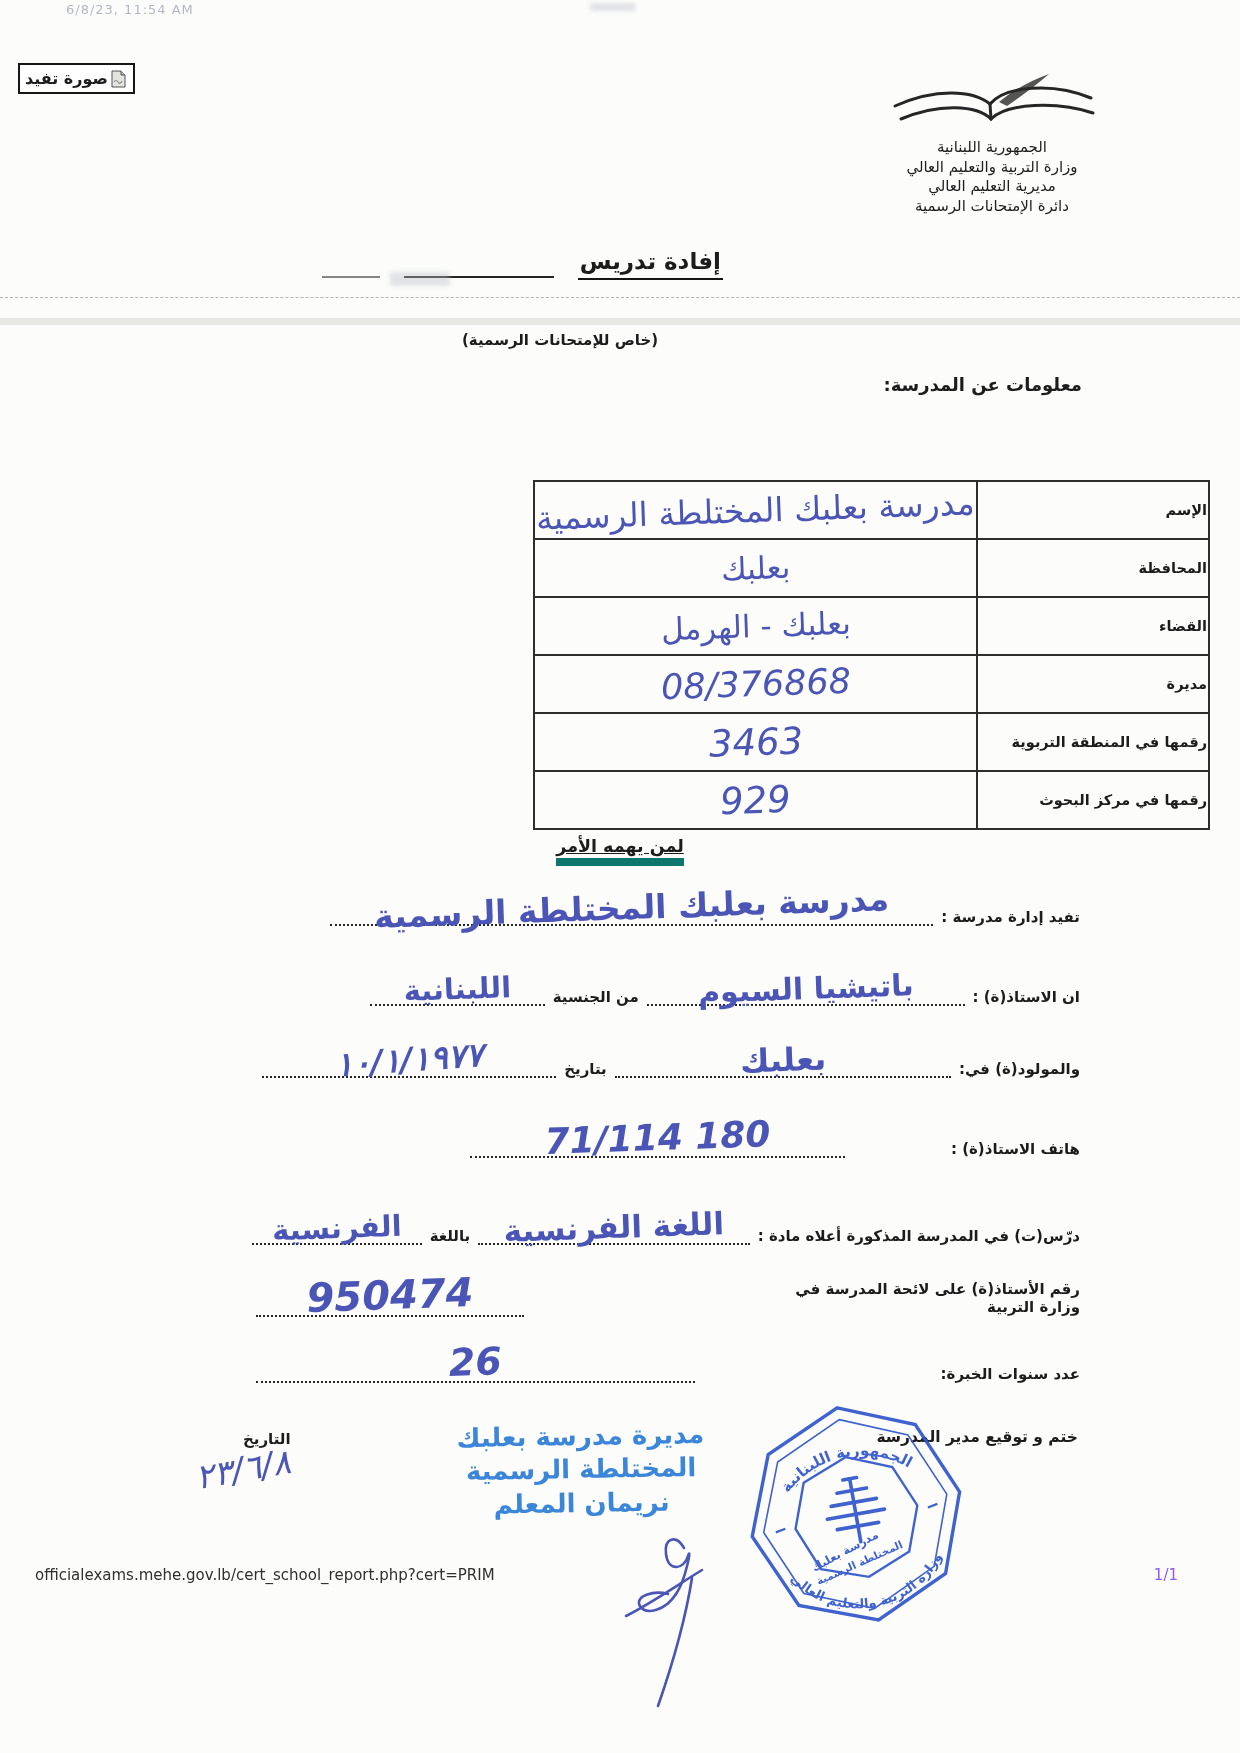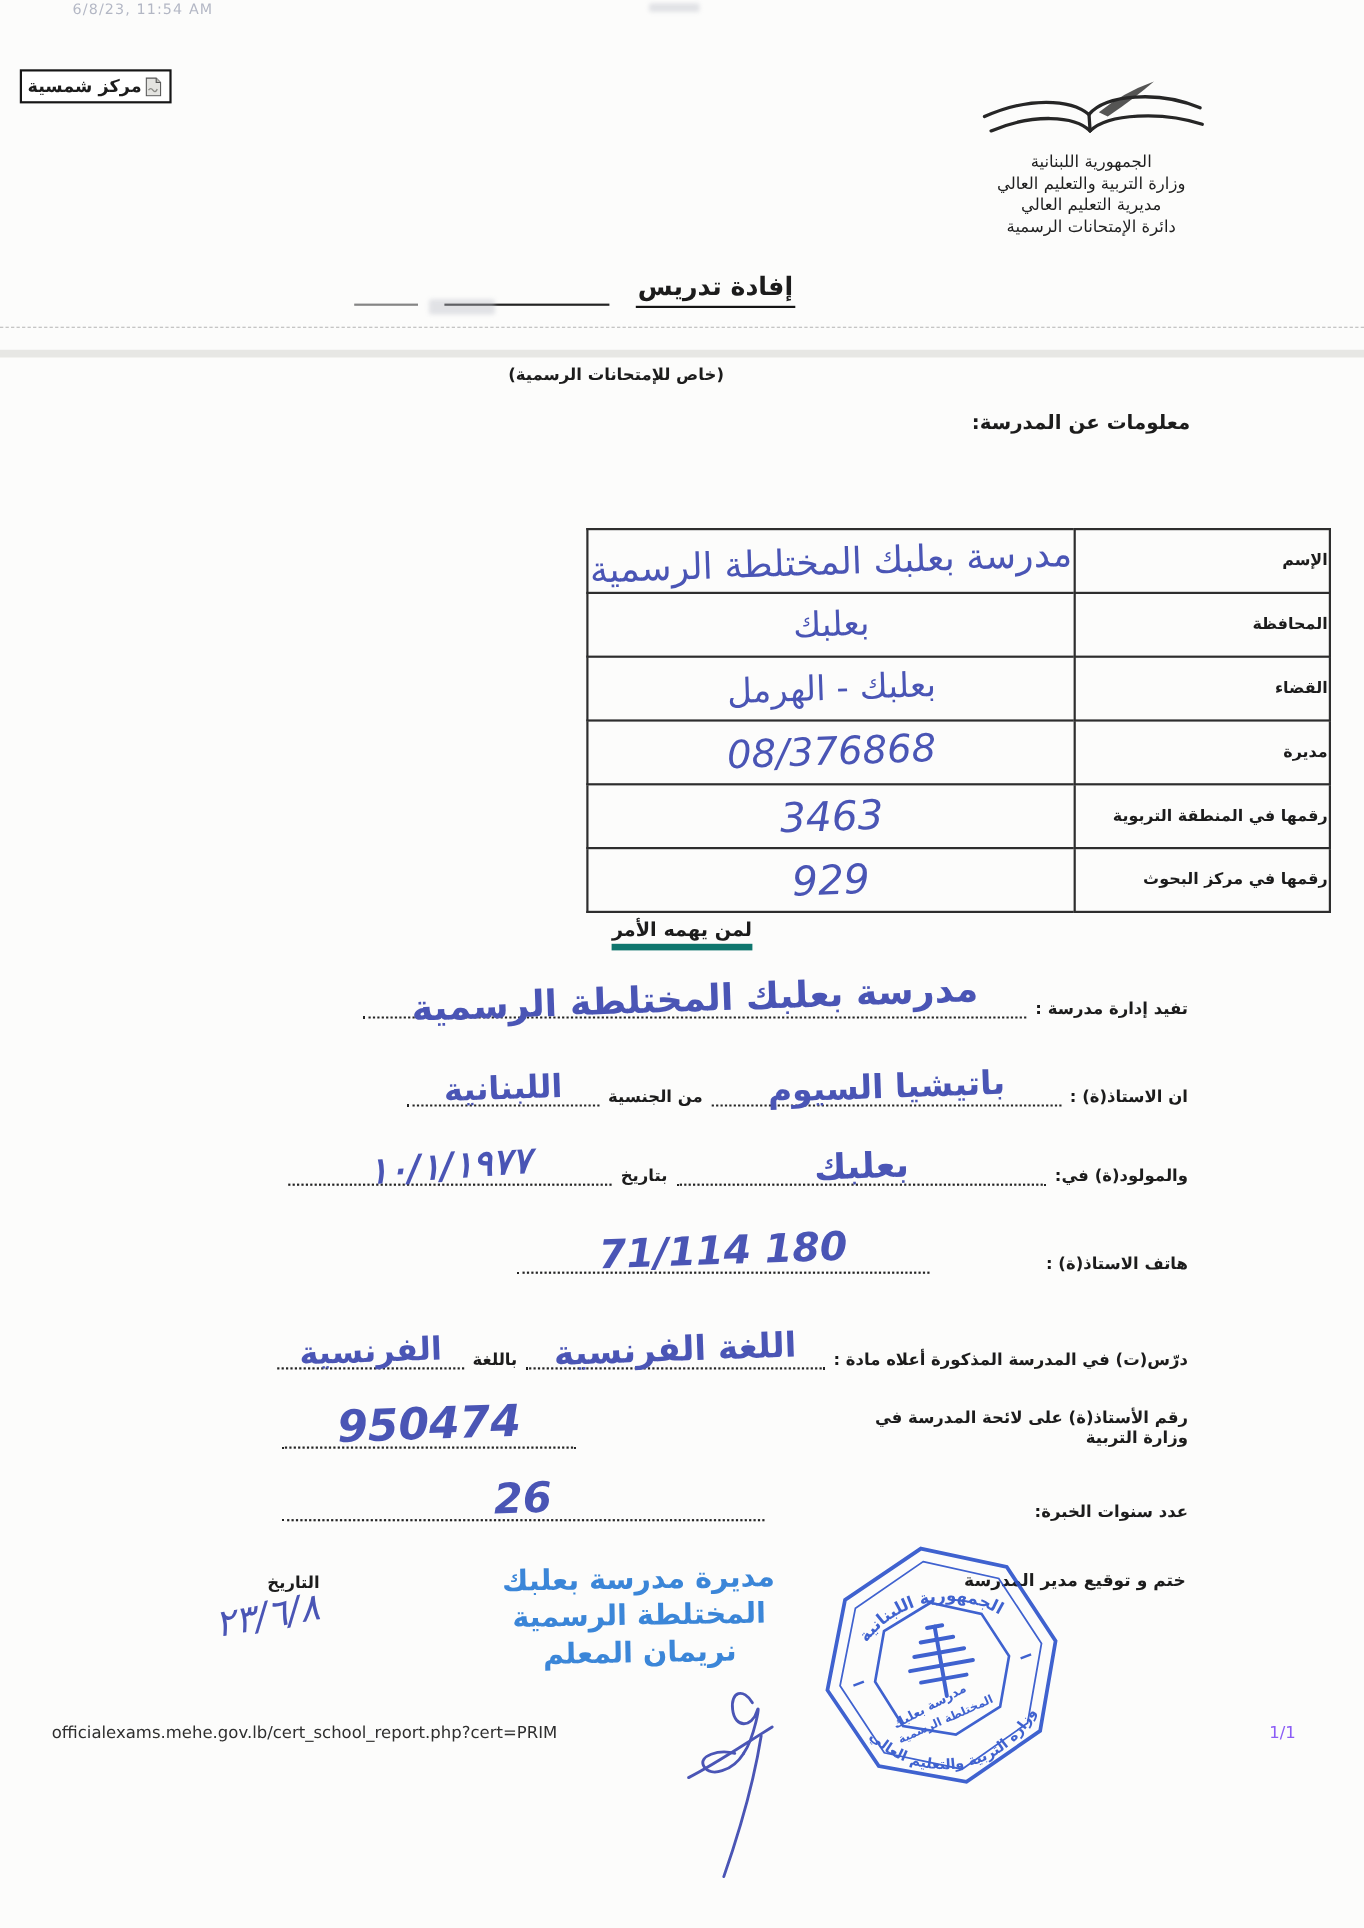--- a/index.html
+++ b/index.html
@@ -33,57 +33,57 @@
   .info-table{position:absolute;top:480px;right:30px;left:30px;border-collapse:collapse;}
   .info-table td{border:2px solid #2e2e2e;height:54px;vertical-align:middle;}
   .info-table td.lbl{width:228px;font-size:14.5px;font-weight:bold;text-align:right;}
   .info-table td.val{text-align:center;position:relative;}
   
   .hw{color:#4a55b5;transform:rotate(-2deg);display:inline-block;line-height:1;white-space:nowrap;}
   .hw.num{direction:ltr;unicode-bidi:bidi-override;font-style:italic;}
   
   .concern-heading{position:absolute;top:836px;left:0;right:0;text-align:center;
     font-size:17.5px;font-weight:bold;}
-  .concern-heading span{border-bottom:6px solid #0f766e;padding-bottom:2px;}
+  .concern-heading span{border-bottom:8px solid #0f766e;padding-bottom:2px;text-decoration:underline;}
   .frow{position:absolute;right:160px;display:flex;align-items:flex-end;gap:8px;
     font-size:15px;font-weight:bold;height:30px;}
   .frow .lbl{white-space:nowrap;align-self:flex-end;padding-bottom:0;}
   .fill{flex:1;border-bottom:2.5px dotted #242424;position:relative;height:6px;}
   .fill .hw{position:absolute;bottom:0;left:0;right:0;text-align:center;}
   .gap{flex:none;}
   
   .stamp-sign-label{position:absolute;top:1428px;right:162px;font-size:15.5px;font-weight:bold;}
   .date-label{position:absolute;top:1430px;left:243px;font-size:15px;font-weight:bold;}
   .date-hw{position:absolute;top:1452px;left:128px;width:230px;text-align:center;}
   .principal-stamp{position:absolute;top:1420px;left:436px;width:290px;text-align:center;
     color:#3b86d8;font-weight:bold;font-size:26px;line-height:1.28;transform:rotate(-1deg);
     letter-spacing:.5px;}
   .seal{position:absolute;left:742px;top:1400px;transform:rotate(-10deg);opacity:.92;}
   .signature{position:absolute;left:606px;top:1520px;}
   
-  .footer-url{position:absolute;left:35px;top:1566px;direction:ltr;font-size:15px;color:#2f2f2f;margin-left:12px;}
+  .footer-url{position:absolute;left:35px;top:1566px;direction:ltr;font-size:15px;color:#2f2f2f;}
   .page-num{position:absolute;right:62px;top:1566px;direction:ltr;font-size:15px;color:#8b5cf6;}
 </style>
 </head>
 <body>
 
 <div class="page">
 
   <div class="timestamp">6/8/23, 11:54 AM</div>
   <div class="smudge" style="left:590px;top:3px;width:46px;height:8px;"></div>
 
   <div class="photo-box">
     <span style="display:inline-flex;">
       <svg width="15" height="18" viewBox="0 0 15 18">
         <path d="M1,1 h9 l4,4 v12 h-13 z" fill="#e3e3e0" stroke="#555" stroke-width="1"></path>
         <path d="M10,1 v4 h4" fill="#bdbdb8" stroke="#555" stroke-width="1"></path>
         <path d="M3,12 q2,-3 4,0 t4,-1" fill="none" stroke="#8a8a85" stroke-width="1.2"></path>
       </svg>
     </span>
-    <span>مركز شمسية</span>
+    <span>صورة تفيد</span>
   </div>
 
   <div class="ministry">
     <svg class="logo" width="210" height="64" viewBox="0 0 210 64">
       <g fill="none" stroke="#262626" stroke-width="3" stroke-linecap="round">
         <path d="M8,34 C48,16 86,18 103,32"></path>
         <path d="M103,32 C118,14 166,10 204,26"></path>
         <path d="M14,47 C52,31 90,33 104,47"></path>
         <path d="M104,47 C120,31 170,29 206,41"></path>
         <path d="M103,32 L104,47"></path>

